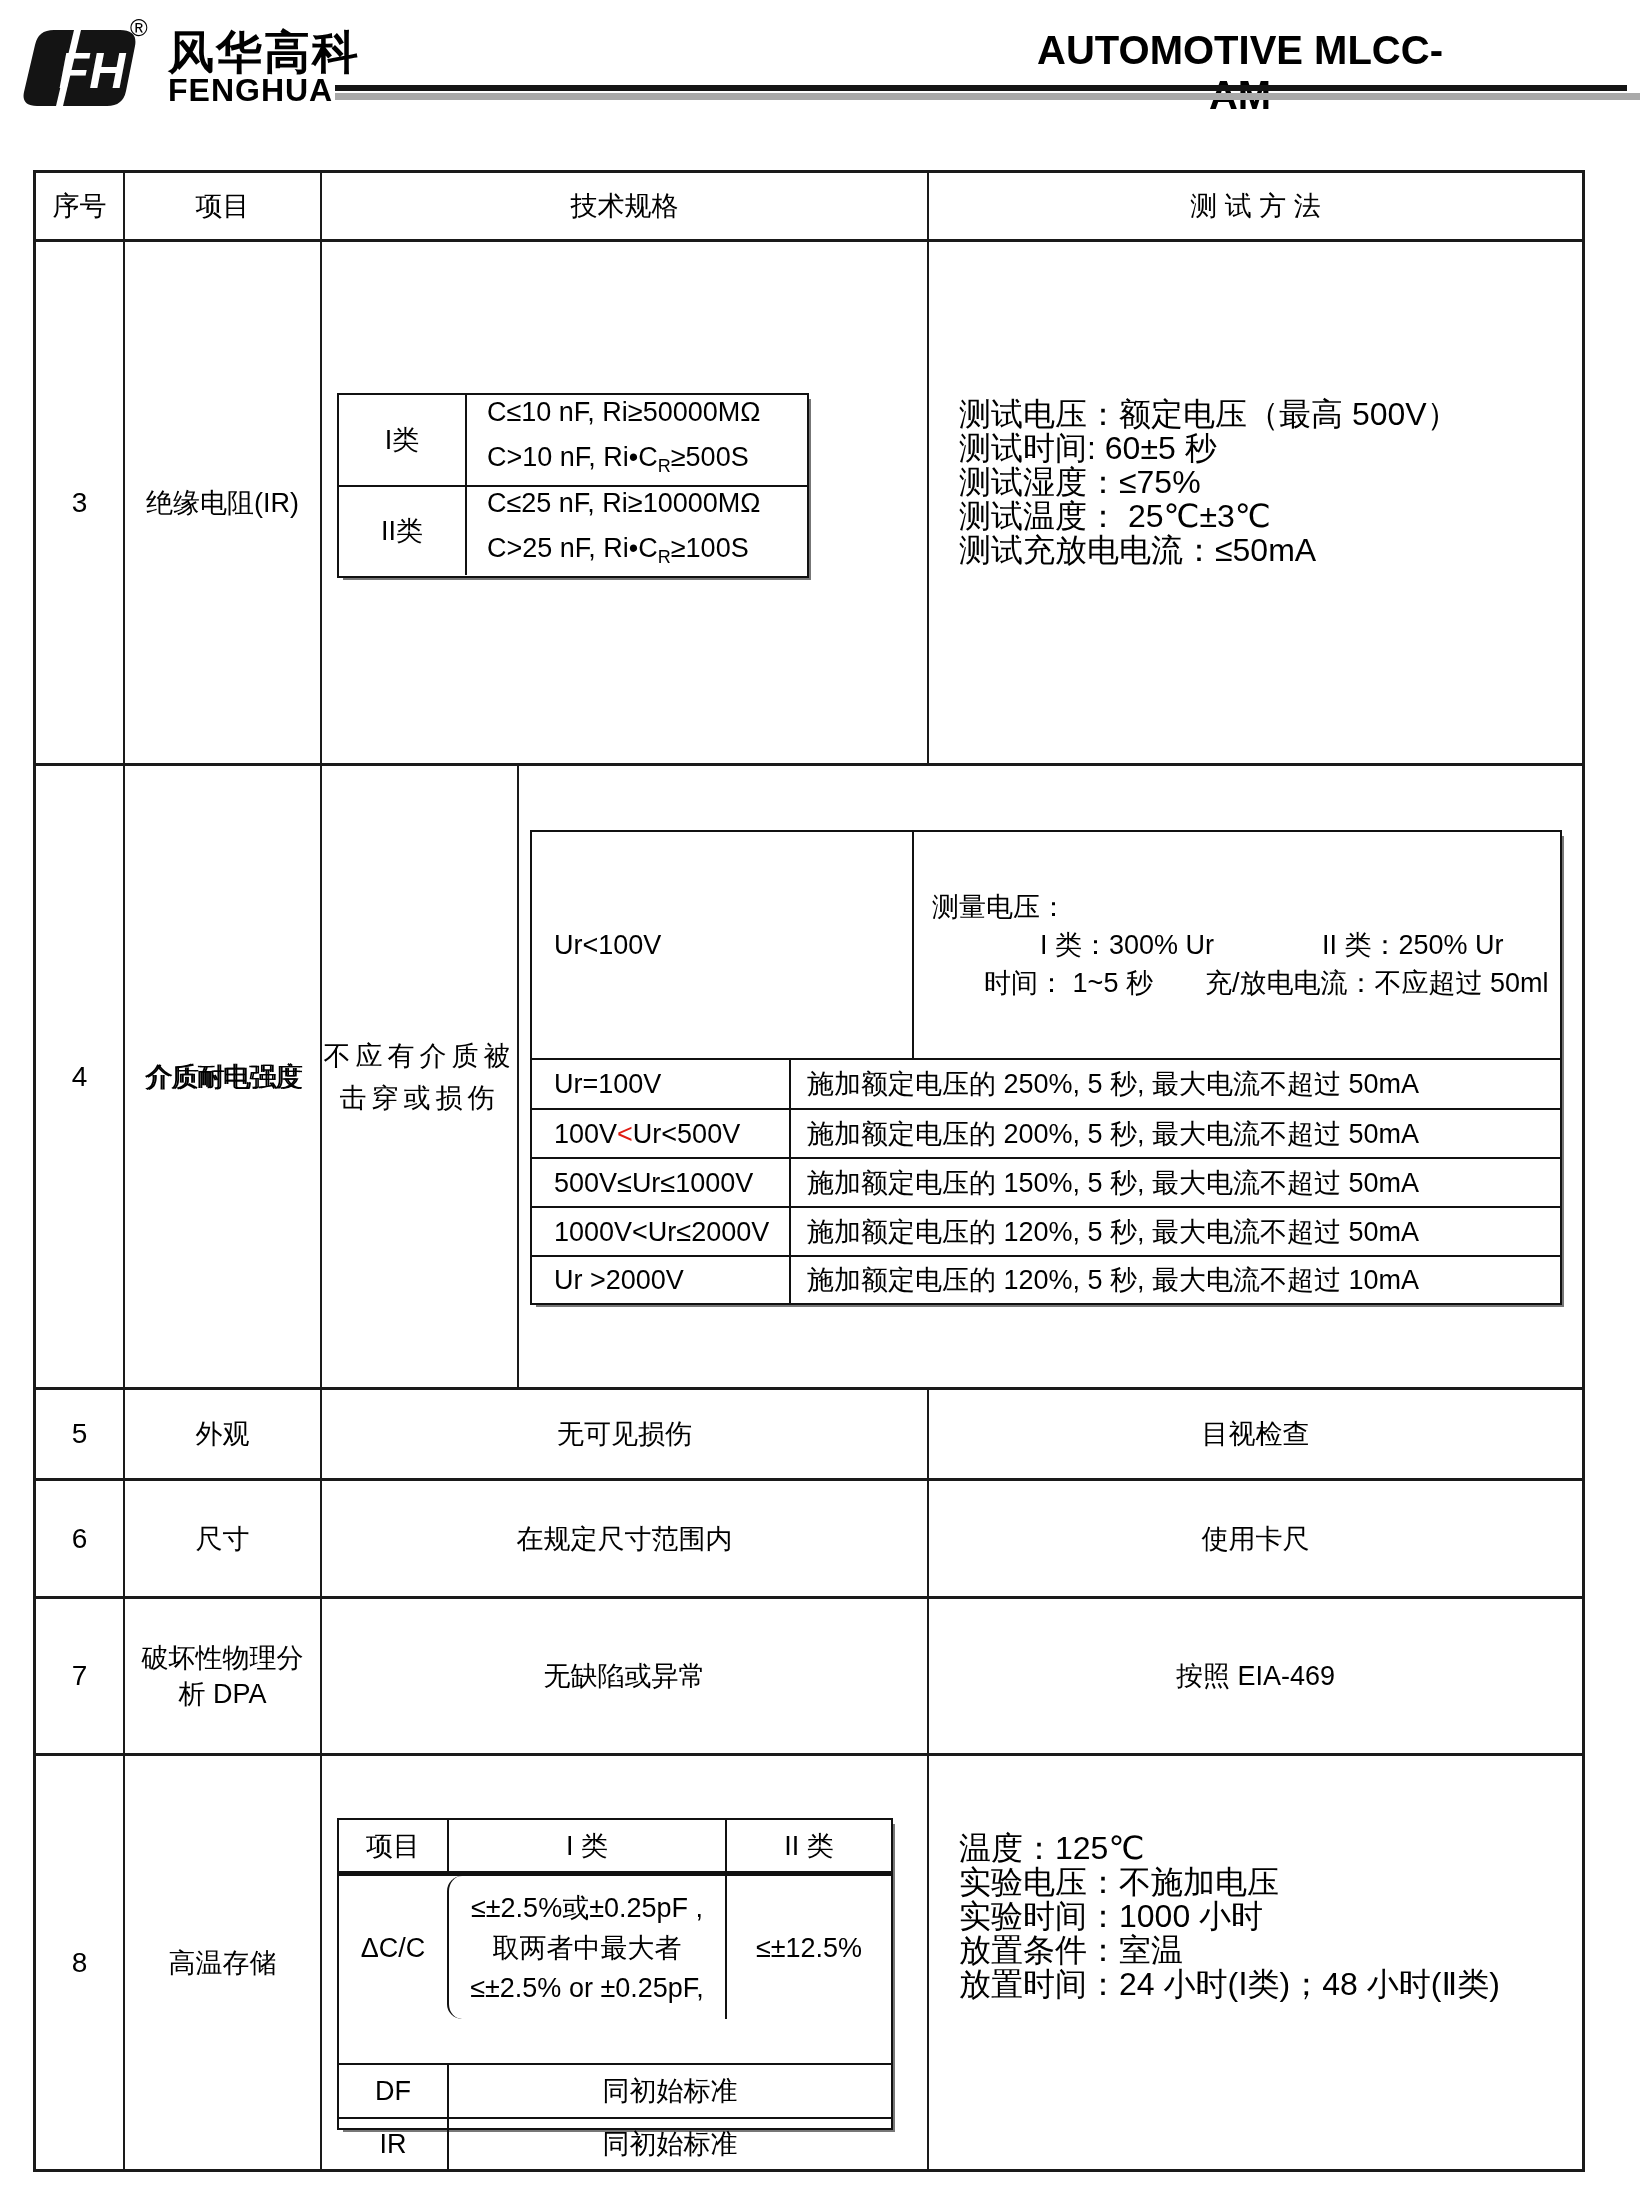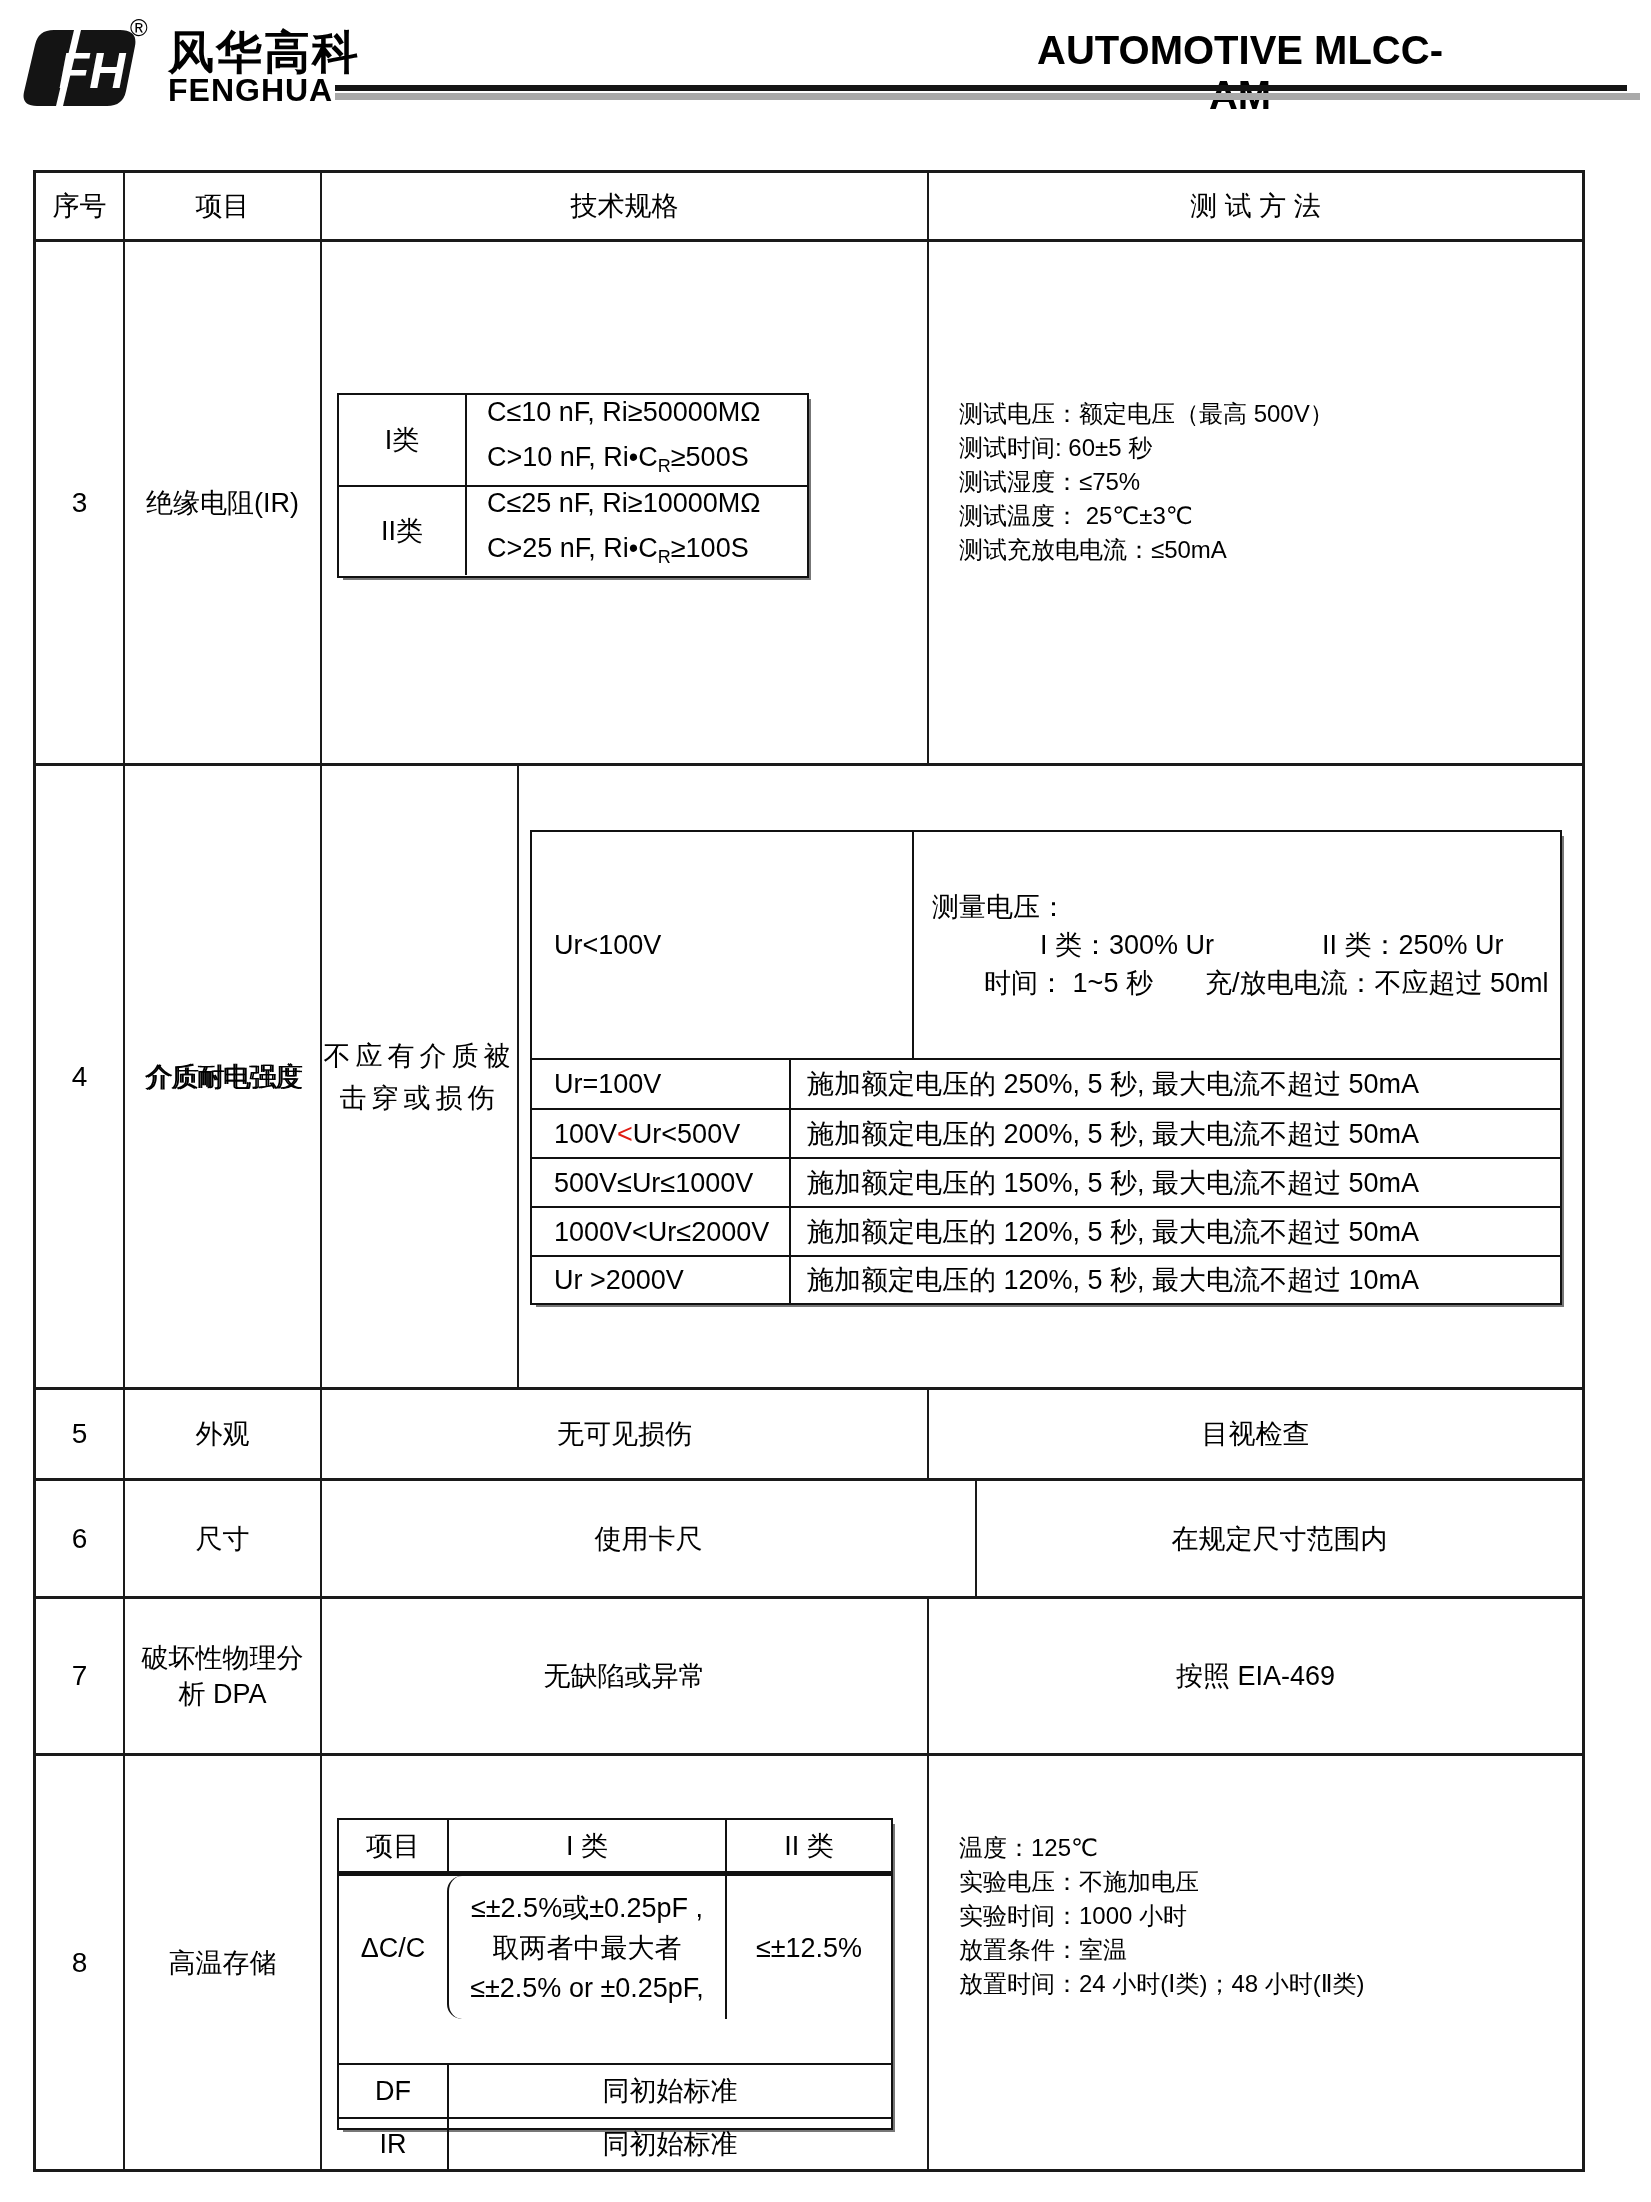--- a/index.html
+++ b/index.html
@@ -23,21 +23,21 @@
   .td{box-sizing:border-box;border-left:2px solid #1a1a1a;display:flex;flex-direction:column;
       align-items:center;justify-content:center;text-align:center;font-size:27px;line-height:36px;}
   .td.nb{border-left:0;}
   .c1{width:87px;}.c2{width:197px;}.c3{width:607px;}.c4{flex:1;}
   .h-head{height:66px;}.h-r3{height:524px;}.h-r4{height:624px;}.h-r5{height:91px;}
   .h-r6{height:118px;}.h-r7{height:157px;}.h-r8{height:416px;}
   .num{font-size:28px;}
   .smudge{text-shadow:2px 0 0 #000;letter-spacing:-1px;}
   
   .mblock{display:block;text-align:left;}
-  .mblock .ml{line-height:34px;font-size:24px;white-space:nowrap;}
+  .mblock .ml{line-height:34px;font-size:32px;white-space:nowrap;}
   .m3{padding:155px 0 0 30px;}
   .m8{padding:75px 0 0 30px;}
   
   .nest{position:absolute;border:2px solid #111;box-sizing:border-box;background:#fff;
         box-shadow:4px 4px 0 -2px #777;}
   .nrow{display:flex;box-sizing:border-box;border-top:2px solid #111;}
   .nrow.first{border-top:0;}
   .ncell{box-sizing:border-box;display:flex;align-items:center;font-size:27px;}
   .ncell.mid{border-left:2px solid #111;}
   .ncenter{justify-content:center;text-align:center;}
@@ -180,22 +180,22 @@
   <div class="tr h-r5">
     <div class="td nb c1 num">5</div>
     <div class="td c2">外观</div>
     <div class="td c3">无可见损伤</div>
     <div class="td c4">目视检查</div>
   </div>
 
   <div class="tr h-r6">
     <div class="td nb c1 num">6</div>
     <div class="td c2">尺寸</div>
+    <div class="td c3">在规定尺寸范围内</div>
     <div class="td c4">使用卡尺</div>
-    <div class="td c3">在规定尺寸范围内</div>
   </div>
 
   <div class="tr h-r7">
     <div class="td nb c1 num">7</div>
     <div class="td c2" style="padding:0 8px;">破坏性物理分析 DPA</div>
     <div class="td c3">无缺陷或异常</div>
     <div class="td c4">按照 EIA-469</div>
   </div>
 
   <div class="tr h-r8">

